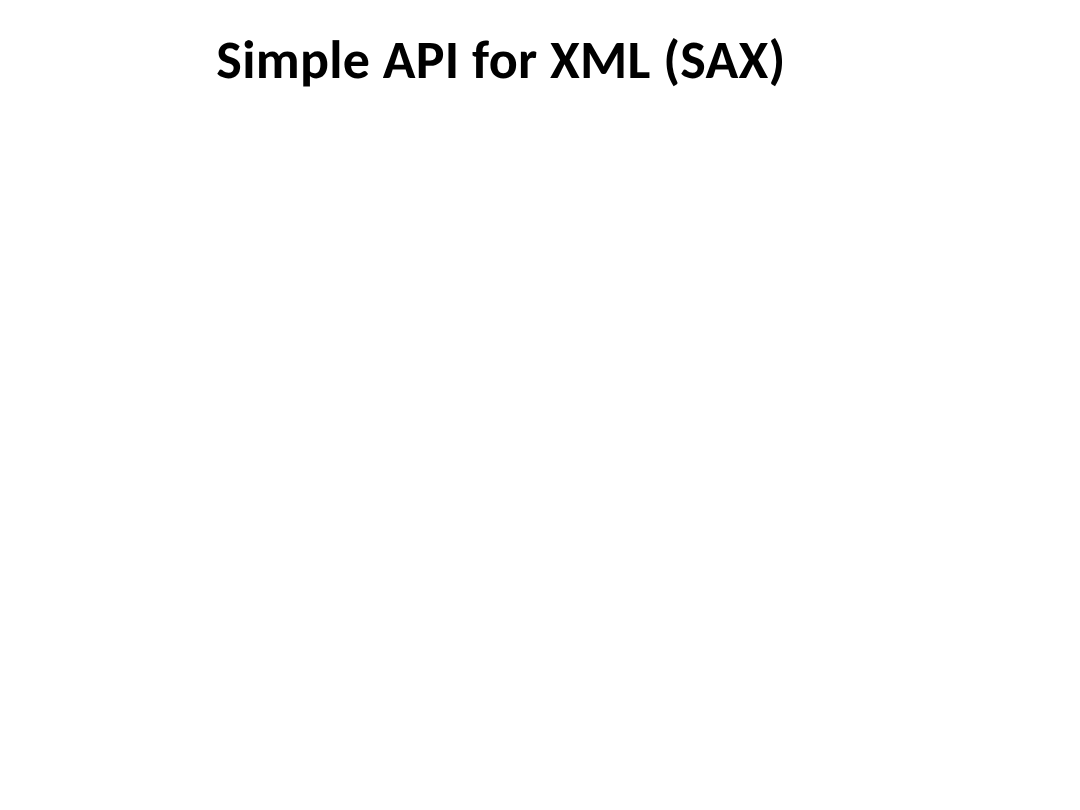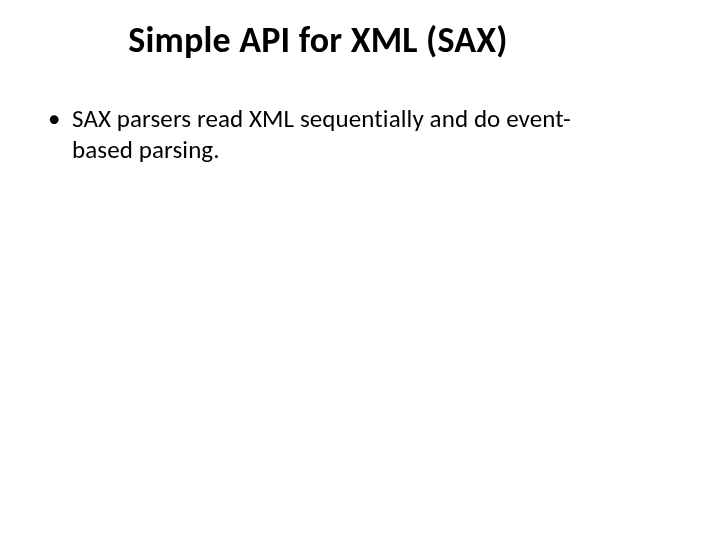--- a/index.html
+++ b/index.html
@@ -10,20 +10,21 @@
     background: #ffffff;
     font-family: Calibri, "Segoe UI", Arial, sans-serif;
     color: #000000;
   }
   .slide {
     width: 636px;
     height: 540px;
     box-sizing: border-box;
     padding: 18px 40px 40px 40px;
     position: relative;
+    margin-left: 16px;
   }
   .title {
     font-size: 36px;
     font-weight: 700;
     text-align: center;
     margin: 0 0 42px 0;
     letter-spacing: 0.2px;
   }
   ul.body {
     list-style: none;
@@ -47,17 +48,14 @@
     line-height: 1.22;
   }
 </style>
 </head>
 <body>
 
 <div class="slide">
   <h1 class="title">Simple API for XML (SAX)</h1>
 
   <ul class="body">
-    <li>
-      <span>SAX parsers read XML sequentially and do event-based parsing.</span>
-    </li>
   </ul>
 </div>
 
 </body></html>

